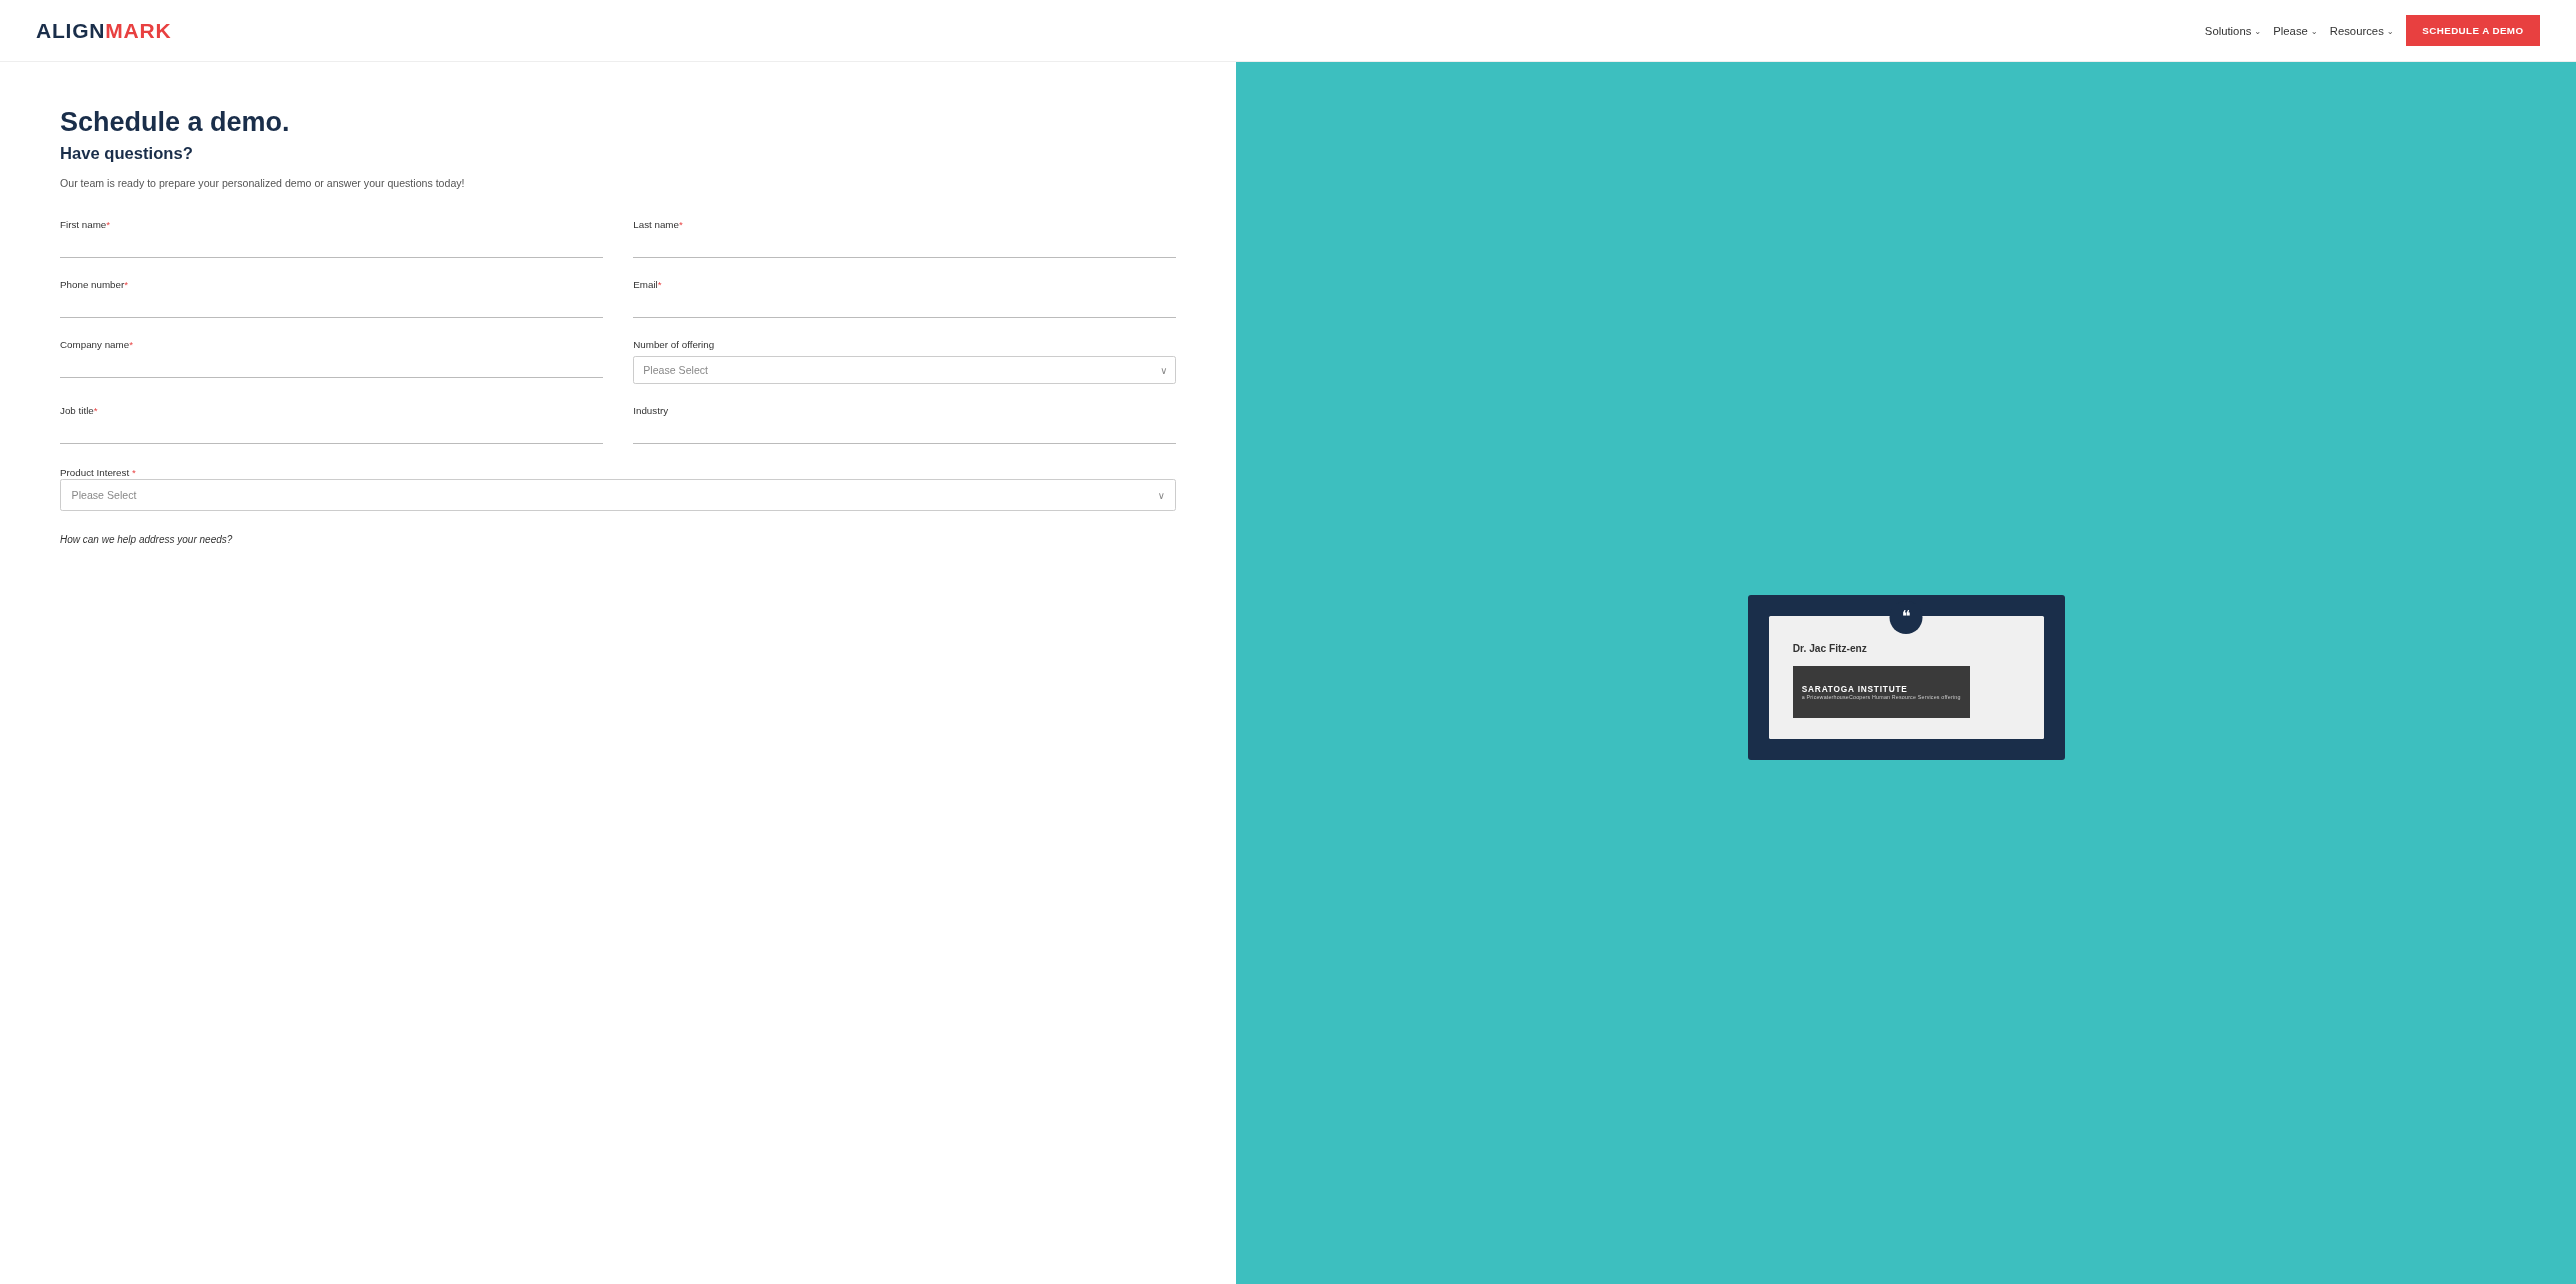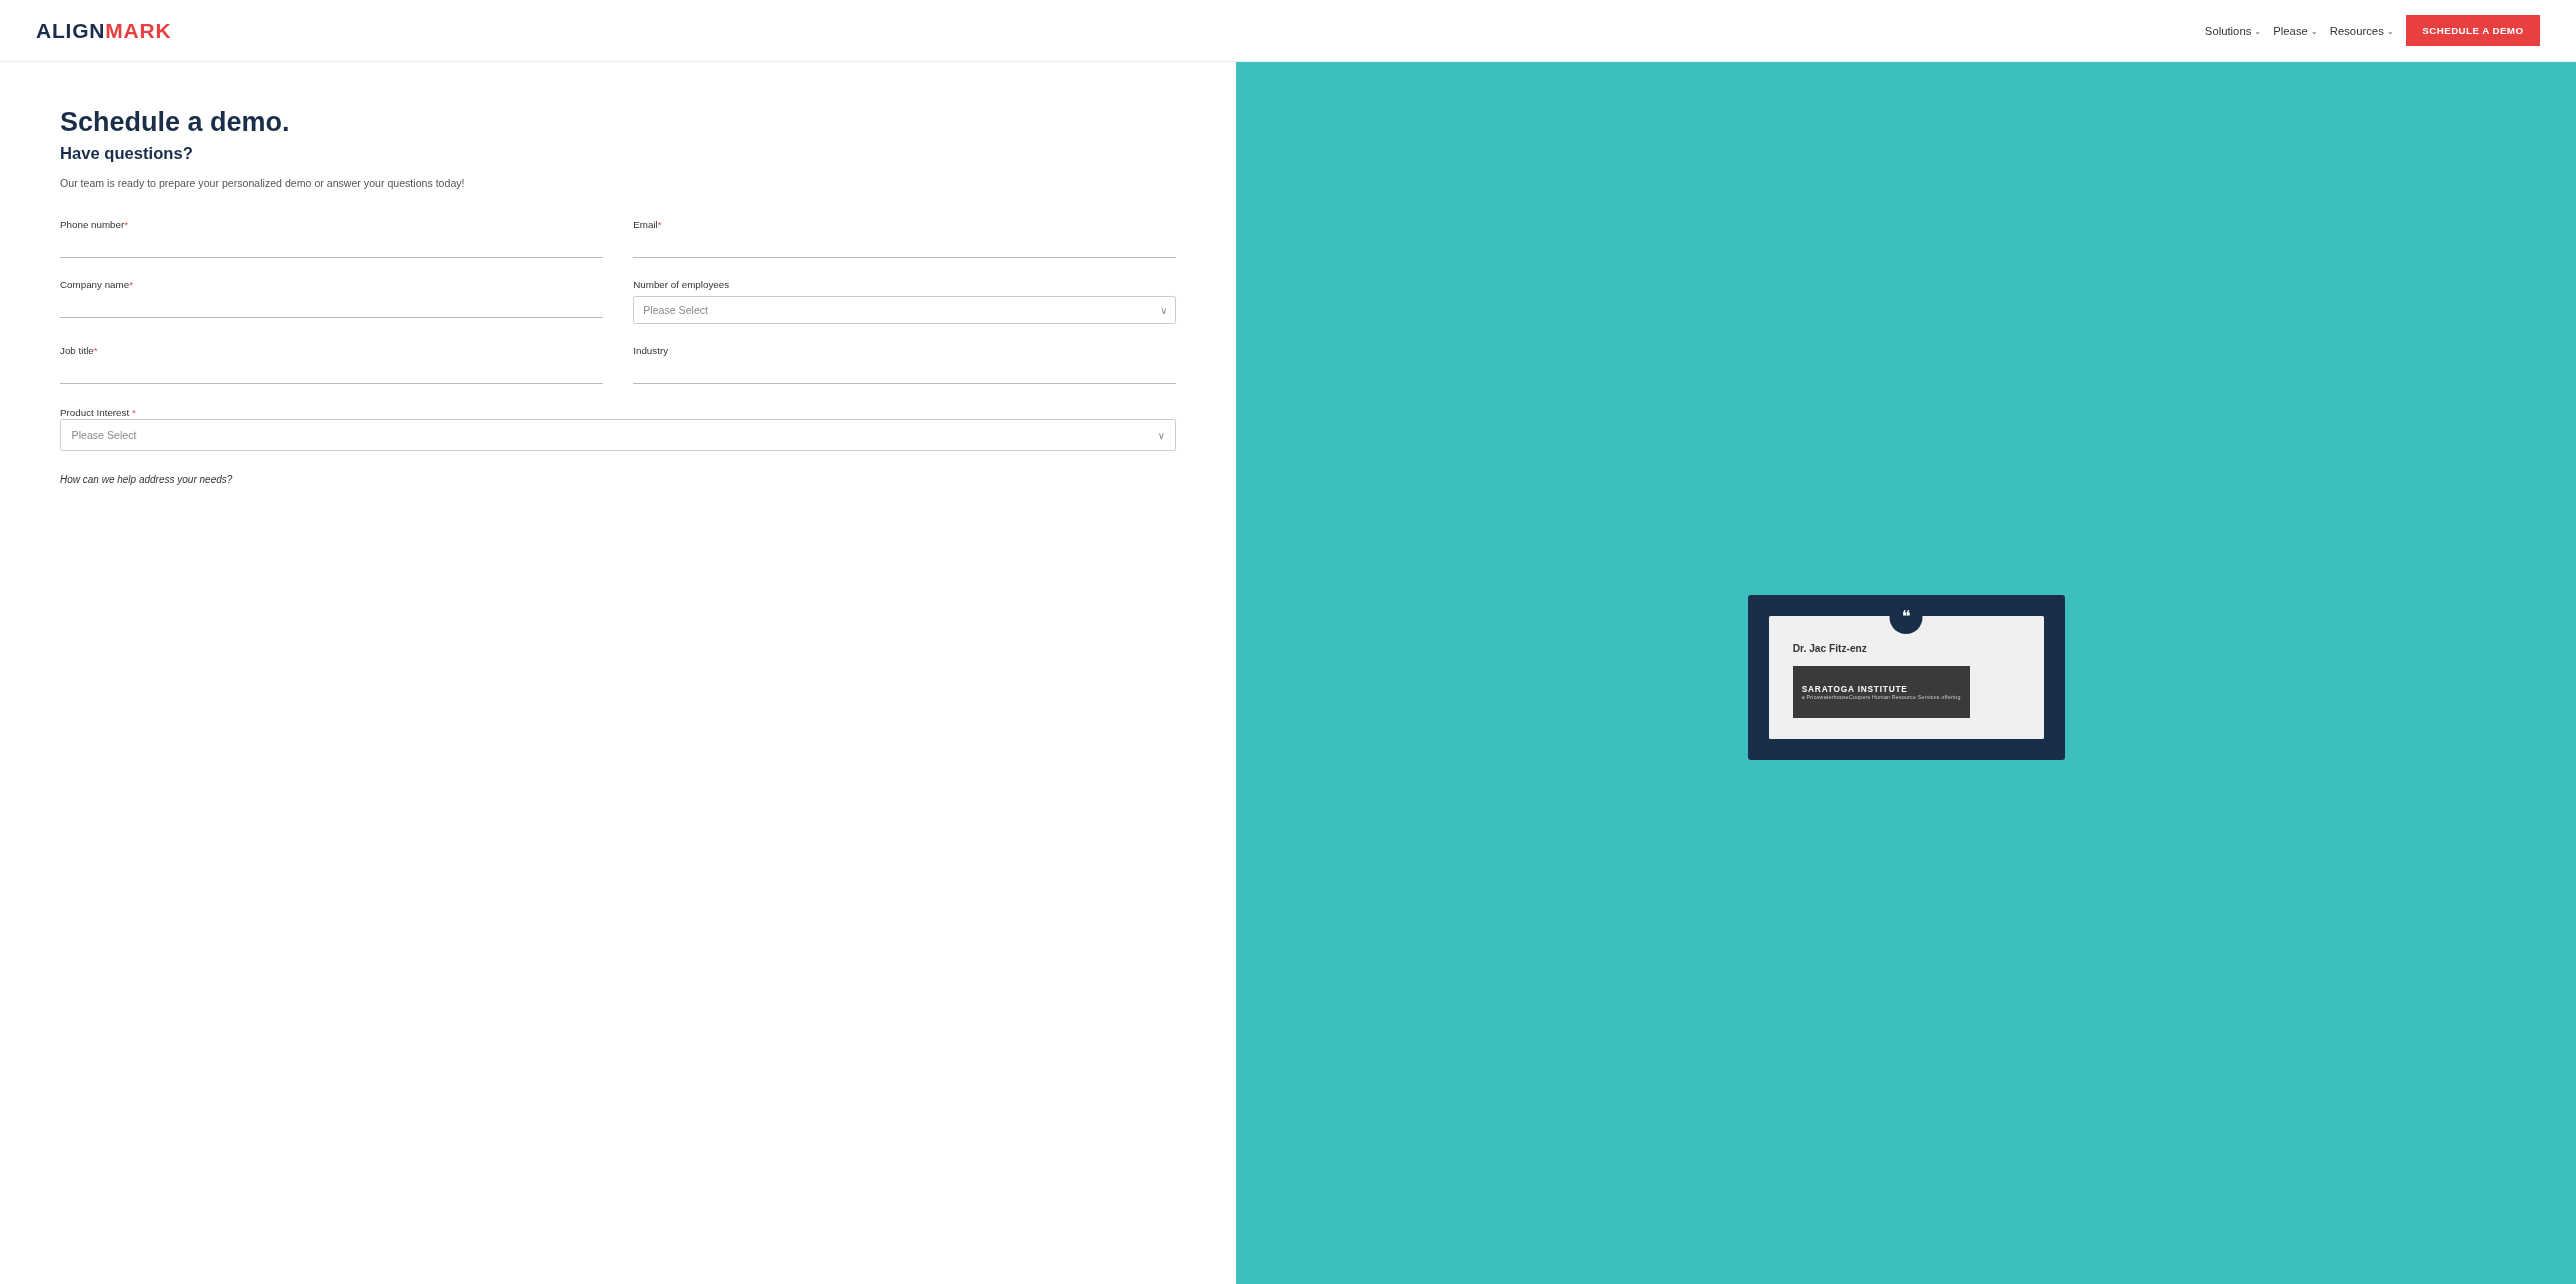--- a/index.html
+++ b/index.html
@@ -279,24 +279,38 @@
 
 <div class="page-body">
 
   <div class="form-panel">
     <h1 class="form-title">Schedule a demo.</h1>
     <h2 class="form-subtitle">Have questions?</h2>
     <p class="form-desc">Our team is ready to prepare your personalized demo or answer your questions today!</p>
 
     <form>
 
-
       <div class="form-row">
         <div class="form-group">
           <label class="form-label">
+            <span>First name</span><span class="required-star">*</span>
+          </label>
+          <input class="form-input" type="text" style="">
+        </div>
+        <div class="form-group">
+          <label class="form-label">
+            <span>Last name</span><span class="required-star">*</span>
+          </label>
+          <input class="form-input" type="text" style="">
+        </div>
+      </div>
+
+      <div class="form-row">
+        <div class="form-group">
+          <label class="form-label">
             <span>Phone number</span><span class="required-star">*</span>
           </label>
           <input class="form-input" type="tel" style="">
         </div>
         <div class="form-group">
           <label class="form-label">
             <span>Email</span><span class="required-star">*</span>
           </label>
           <input class="form-input" type="email" style="">
         </div>
@@ -304,21 +318,21 @@
 
       <div class="form-row">
         <div class="form-group">
           <label class="form-label">
             <span>Company name</span><span class="required-star">*</span>
           </label>
           <input class="form-input" type="text" style="">
         </div>
         <div class="form-group">
           <label class="form-label">
-            <span>Number of employees</span>
+            <span>Number of offering</span>
           </label>
           <div class="select-wrapper">
             <select class="form-select">
               <option value="">Please Select</option>
               <option value="1-50">1-50</option>
               <option value="51-200">51-200</option>
               <option value="201-500">201-500</option>
               <option value="501-1000">501-1000</option>
               <option value="1000+">1000+</option>
             </select>

